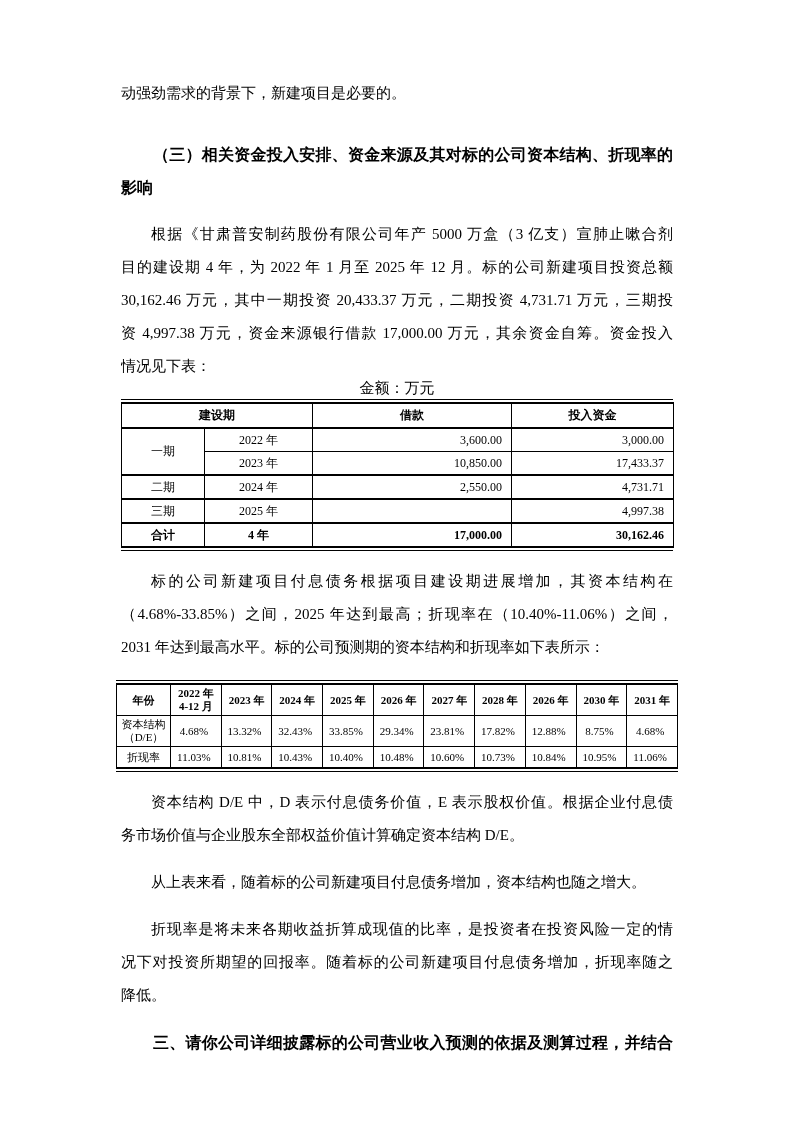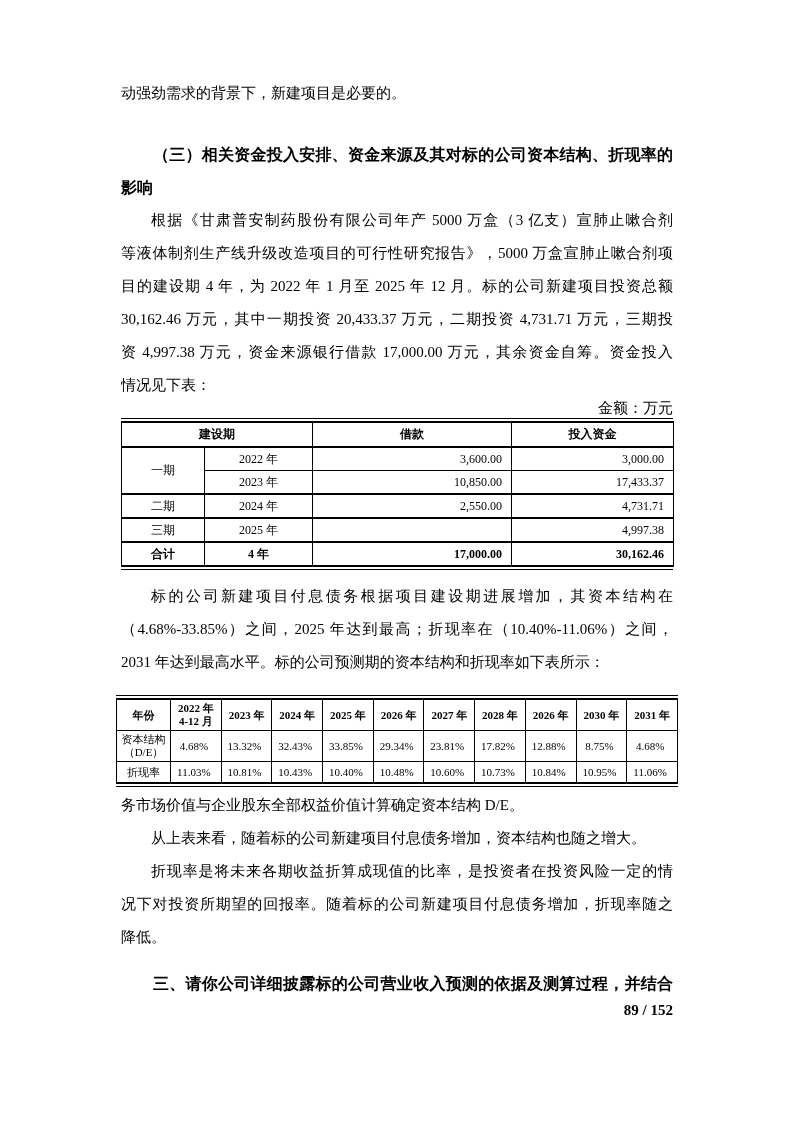--- a/index.html
+++ b/index.html
@@ -6,25 +6,25 @@
   .page{
     width:793px;height:1122px;box-sizing:border-box;
     background:#fff;color:#000;
     padding:77px 120px 12px 121px;
     font-family:"Liberation Serif","DejaVu Serif",serif;
     font-size:15px;overflow:hidden;position:relative;
   }
   
   .ln{line-height:33px;text-align:justify;text-align-last:justify;overflow:hidden;white-space:nowrap;}
   .ln.last{text-align-last:left;}
-  .ind{text-indent:2em;}
+  .ind{text-indent:2em;margin-top:14px;}
   .hd{font-weight:bold;font-size:16px;}
   .sp-heading{margin-top:28px;}
   
-  .amount{font-size:15px;line-height:19px;margin-top:-3px;text-align:right;}
+  .amount{font-size:15px;line-height:19px;margin-top:-3px;text-align:center;font-family:Liberation Mono, monospace;}
   
   .tbl-wrap{border-top:1px solid #000;border-bottom:1px solid #000;padding:2px 0;}
   table{border-collapse:collapse;table-layout:fixed;}
   td{border:1px solid #000;overflow:hidden;}
   
   .t1-wrap{margin-top:0;}
   .t1{width:552px;border-top:2px solid #000;border-bottom:2px solid #000;font-size:12px;}
   .t1 td{height:20px;padding:1px 2px;text-align:center;vertical-align:middle;}
   .t1 td.n{text-align:right;padding-right:9px;}
   .t1 tr.hdr td{height:21px;font-weight:bold;border-bottom:2px solid #000;}
@@ -51,21 +51,20 @@
 
   <div class="ln last">动强劲需求的背景下，新建项目是必要的。</div>
 
   <div class="sp-heading">
     <div class="ln hd ind">（三）相关资金投入安排、资金来源及其对标的公司资本结构、折现率的</div>
     <div class="ln hd last">影响</div>
   </div>
 
   <div>
     <div class="ln ind">根据《甘肃普安制药股份有限公司年产 5000 万盒（3 亿支）宣肺止嗽合剂</div>
-    <div class="ln">等液体制剂生产线升级改造项目的可行性研究报告》，5000 万盒宣肺止嗽合剂项</div>
     <div class="ln">目的建设期 4 年，为 2022 年 1 月至 2025 年 12 月。标的公司新建项目投资总额</div>
     <div class="ln">30,162.46 万元，其中一期投资 20,433.37 万元，二期投资 4,731.71 万元，三期投</div>
     <div class="ln">资 4,997.38 万元，资金来源银行借款 17,000.00 万元，其余资金自筹。资金投入</div>
     <div class="ln last">情况见下表：</div>
   </div>
 
   <div class="amount">金额：万元</div>
 
   <div class="tbl-wrap t1-wrap">
     <table class="t1">
@@ -179,32 +178,32 @@
           <td class="n">10.73%</td>
           <td class="n">10.84%</td>
           <td class="n">10.95%</td>
           <td class="n">11.06%</td>
         </tr>
       </tbody>
     </table>
   </div>
 
   <div class="after-t2">
+    <div class="ln ind">资本结构 D/E 中，D 表示付息债务价值，E 表示股权价值。根据企业付息债</div>
     <div class="ln last">务市场价值与企业股东全部权益价值计算确定资本结构 D/E。</div>
   </div>
 
   <div>
     <div class="ln ind last">从上表来看，随着标的公司新建项目付息债务增加，资本结构也随之增大。</div>
   </div>
 
   <div>
     <div class="ln ind">折现率是将未来各期收益折算成现值的比率，是投资者在投资风险一定的情</div>
     <div class="ln">况下对投资所期望的回报率。随着标的公司新建项目付息债务增加，折现率随之</div>
     <div class="ln last">降低。</div>
   </div>
 
   <div class="h2-block">
     <div class="ln hd ind">三、请你公司详细披露标的公司营业收入预测的依据及测算过程，并结合</div>
   </div>
 
-  <div class="pageno">89 / 152</div>
 
 </div>
 
 </body></html>

